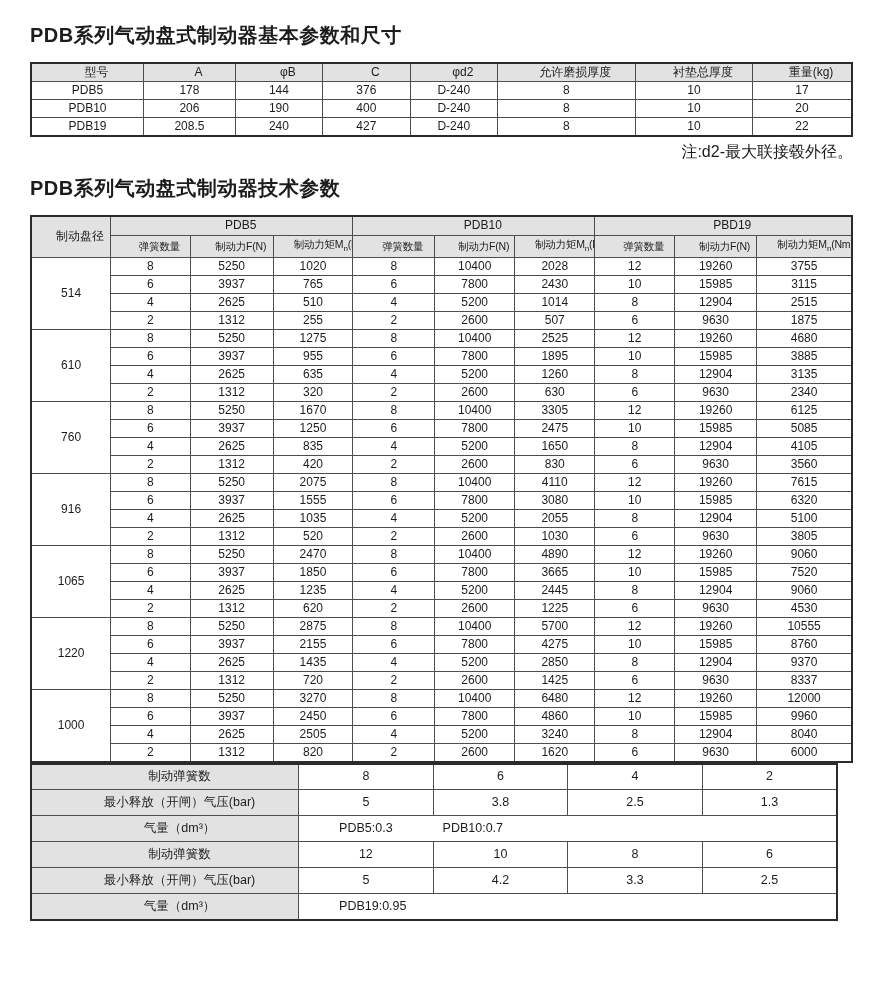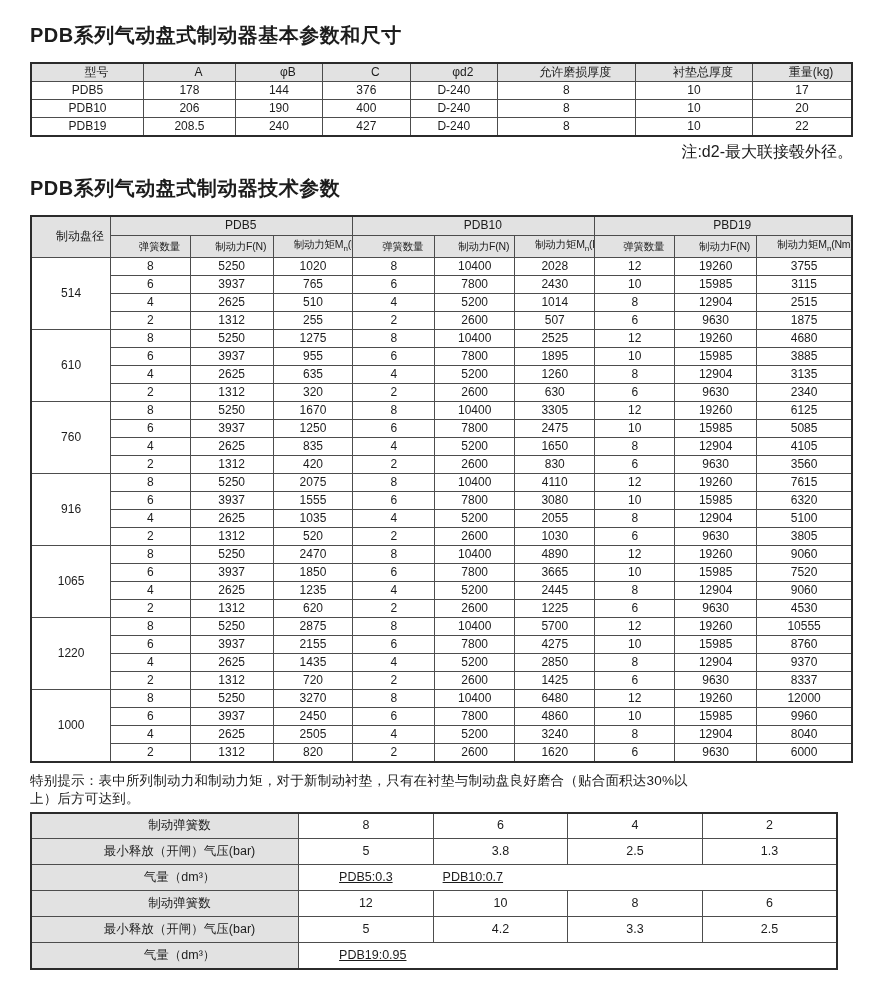--- a/index.html
+++ b/index.html
@@ -66,21 +66,20 @@
   table.pressure { width: 808px; }
   .pressure td { height: 26px; font-size: 12.5px; }
   .pressure td.label {
     background: var(--header-bg);
     text-align: center;
     padding-left: 31px;
   }
   .pressure td.merged {
     text-align: left;
     padding-left: 40px;
-    text-decoration: underline;
   }
   .pressure td.merged span + span { margin-left: 50px; }
   sub { font-size: 8px; }
 </style>
 </head>
 <body>
 
 <div class="page">
 
   <h1 class="title">PDB系列气动盘式制动器基本参数和尺寸</h1>
@@ -490,21 +489,20 @@
           <td>2</td>
           <td>2600</td>
           <td>1620</td>
           <td>6</td>
           <td>9630</td>
           <td>6000</td>
         </tr>
       </tbody>
   </table>
 
-  <p class="special-note">特别提示：表中所列制动力和制动力矩，对于新制动衬垫，只有在衬垫与制动盘良好磨合（贴合面积达30%以上）后方可达到。</p>
 
 
   <table class="tbl pressure">
     <colgroup>
       <col style="width:33.2%">
         <col style="width:16.7%">
         <col style="width:16.7%">
         <col style="width:16.7%">
         <col style="width:16.7%">
     </colgroup>

